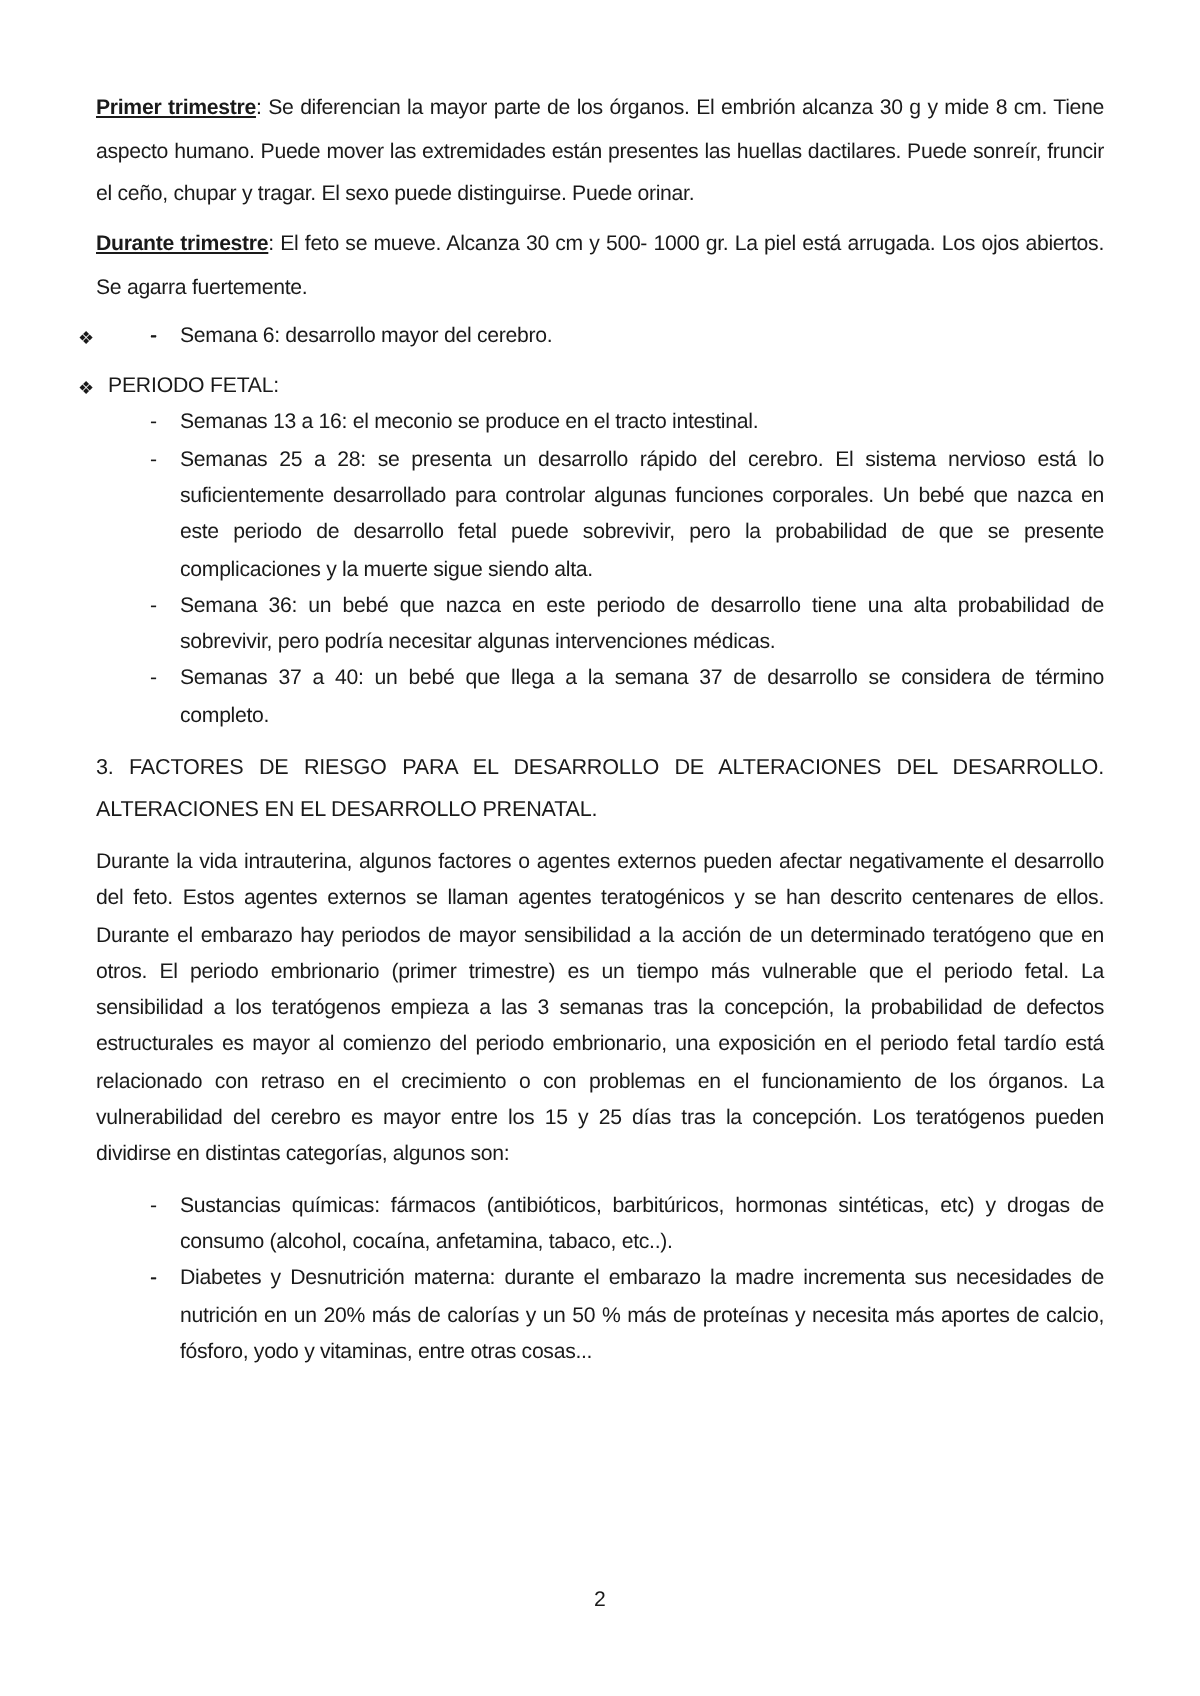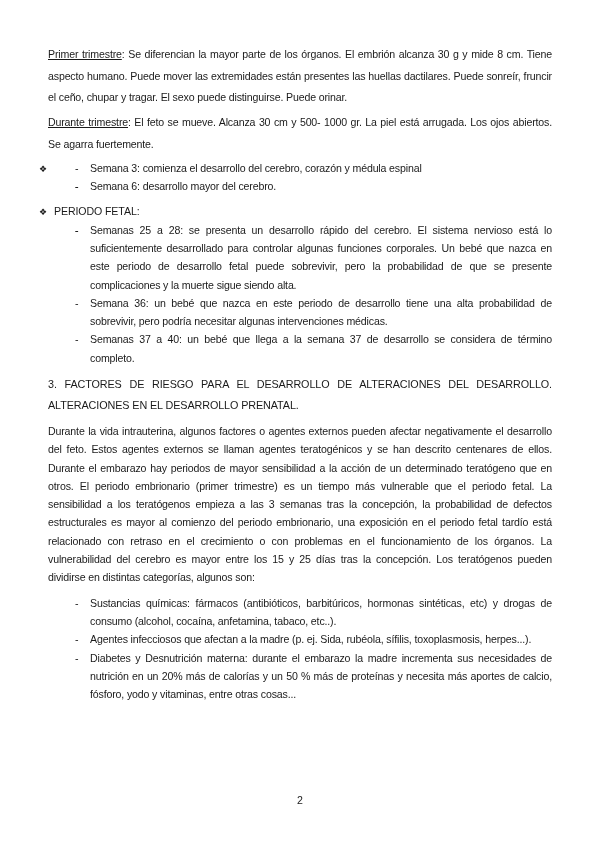--- a/index.html
+++ b/index.html
@@ -25,20 +25,21 @@
   }
   .para {
     font-size: 10.6px;
     line-height: 21.7px;
     text-align: justify;
     margin: 0 0 3px 0;
     letter-spacing: -0.15px;
   }
   .para .lead {
     text-decoration: underline;
+    font-weight: bold;
   }
   .dlist {
     margin: 2px 0 7px 0;
   }
   .dheading {
     position: relative;
     font-size: 10.6px;
     line-height: 18.5px;
     padding-left: 6px;
     letter-spacing: -0.1px;
@@ -96,39 +97,39 @@
 <div class="page">
   <div class="content">
 
     <p class="para"><span class="lead">Primer trimestre</span><span>: Se diferencian la mayor parte de los órganos. El embrión alcanza 30 g y mide 8 cm. Tiene aspecto humano. Puede mover las extremidades están presentes las huellas dactilares. Puede sonreír, fruncir el ceño, chupar y tragar. El sexo puede distinguirse. Puede orinar.</span></p>
 
     <p class="para"><span class="lead">Durante trimestre</span><span>: El feto se mueve. Alcanza 30 cm y 500- 1000 gr. La piel está arrugada. Los ojos abiertos. Se agarra fuertemente.</span></p>
 
 
     <div class="dlist">
       <div class="dheading"><span class="diamond">❖</span></div>
-      <div class="subitem"><span class="dash">-</span><span>Semana 3: comienza el desarrollo del cerebro, corazón y médula espinal</span></div>
+      <div class="subitem"><span class="dash">-</span></div>
       <div class="subitem"><span class="dash">-</span></div>
       <div class="subitem"><span class="dash">-</span><span>Semana 6: desarrollo mayor del cerebro.</span></div>
     </div>
 
     <div class="dlist">
       <div class="dheading"><span class="diamond">❖</span><span>PERIODO FETAL:</span></div>
-      <div class="subitem"><span class="dash">-</span></div>
+      <div class="subitem"><span class="dash">-</span><span>Semanas 13 a 16: el meconio se produce en el tracto intestinal.</span></div>
       <div class="subitem"><span class="dash">-</span><span>Semanas 25 a 28: se presenta un desarrollo rápido del cerebro. El sistema nervioso está lo suficientemente desarrollado para controlar algunas funciones corporales. Un bebé que nazca en este periodo de desarrollo fetal puede sobrevivir, pero la probabilidad de que se presente complicaciones y la muerte sigue siendo alta.</span></div>
       <div class="subitem"><span class="dash">-</span><span>Semana 36: un bebé que nazca en este periodo de desarrollo tiene una alta probabilidad de sobrevivir, pero podría necesitar algunas intervenciones médicas.</span></div>
       <div class="subitem"><span class="dash">-</span><span>Semanas 37 a 40: un bebé que llega a la semana 37 de desarrollo se considera de término completo.</span></div>
     </div>
 
     <p class="heading">3. FACTORES DE RIESGO PARA EL DESARROLLO DE ALTERACIONES DEL DESARROLLO. ALTERACIONES EN EL DESARROLLO PRENATAL.</p>
 
     <p class="bodypara">Durante la vida intrauterina, algunos factores o agentes externos pueden afectar negativamente el desarrollo del feto. Estos agentes externos se llaman agentes teratogénicos y se han descrito centenares de ellos. Durante el embarazo hay periodos de mayor sensibilidad a la acción de un determinado teratógeno que en otros. El periodo embrionario (primer trimestre) es un tiempo más vulnerable que el periodo fetal. La sensibilidad a los teratógenos empieza a las 3 semanas tras la concepción, la probabilidad de defectos estructurales es mayor al comienzo del periodo embrionario, una exposición en el periodo fetal tardío está relacionado con retraso en el crecimiento o con problemas en el funcionamiento de los órganos. La vulnerabilidad del cerebro es mayor entre los 15 y 25 días tras la concepción. Los teratógenos pueden dividirse en distintas categorías, algunos son:</p>
 
     <div class="risk-list">
       <div class="subitem"><span class="dash">-</span><span>Sustancias químicas: fármacos (antibióticos, barbitúricos, hormonas sintéticas, etc) y drogas de consumo (alcohol, cocaína, anfetamina, tabaco, etc..).</span></div>
-      <div class="subitem"><span class="dash">-</span><span>Agentes infecciosos que afectan a la madre (p. ej. Sida, rubéola, sífilis, toxoplasmosis, herpes...).</span></div>
+      <div class="subitem"><span class="dash">-</span></div>
       <div class="subitem"><span class="dash">-</span><span>Diabetes y Desnutrición materna: durante el embarazo la madre incrementa sus necesidades de nutrición en un 20% más de calorías y un 50 % más de proteínas y necesita más aportes de calcio, fósforo, yodo y vitaminas, entre otras cosas...</span></div>
     </div>
 
   </div>
 
   <div class="pagenum">2</div>
 </div>
 
 </body></html>

